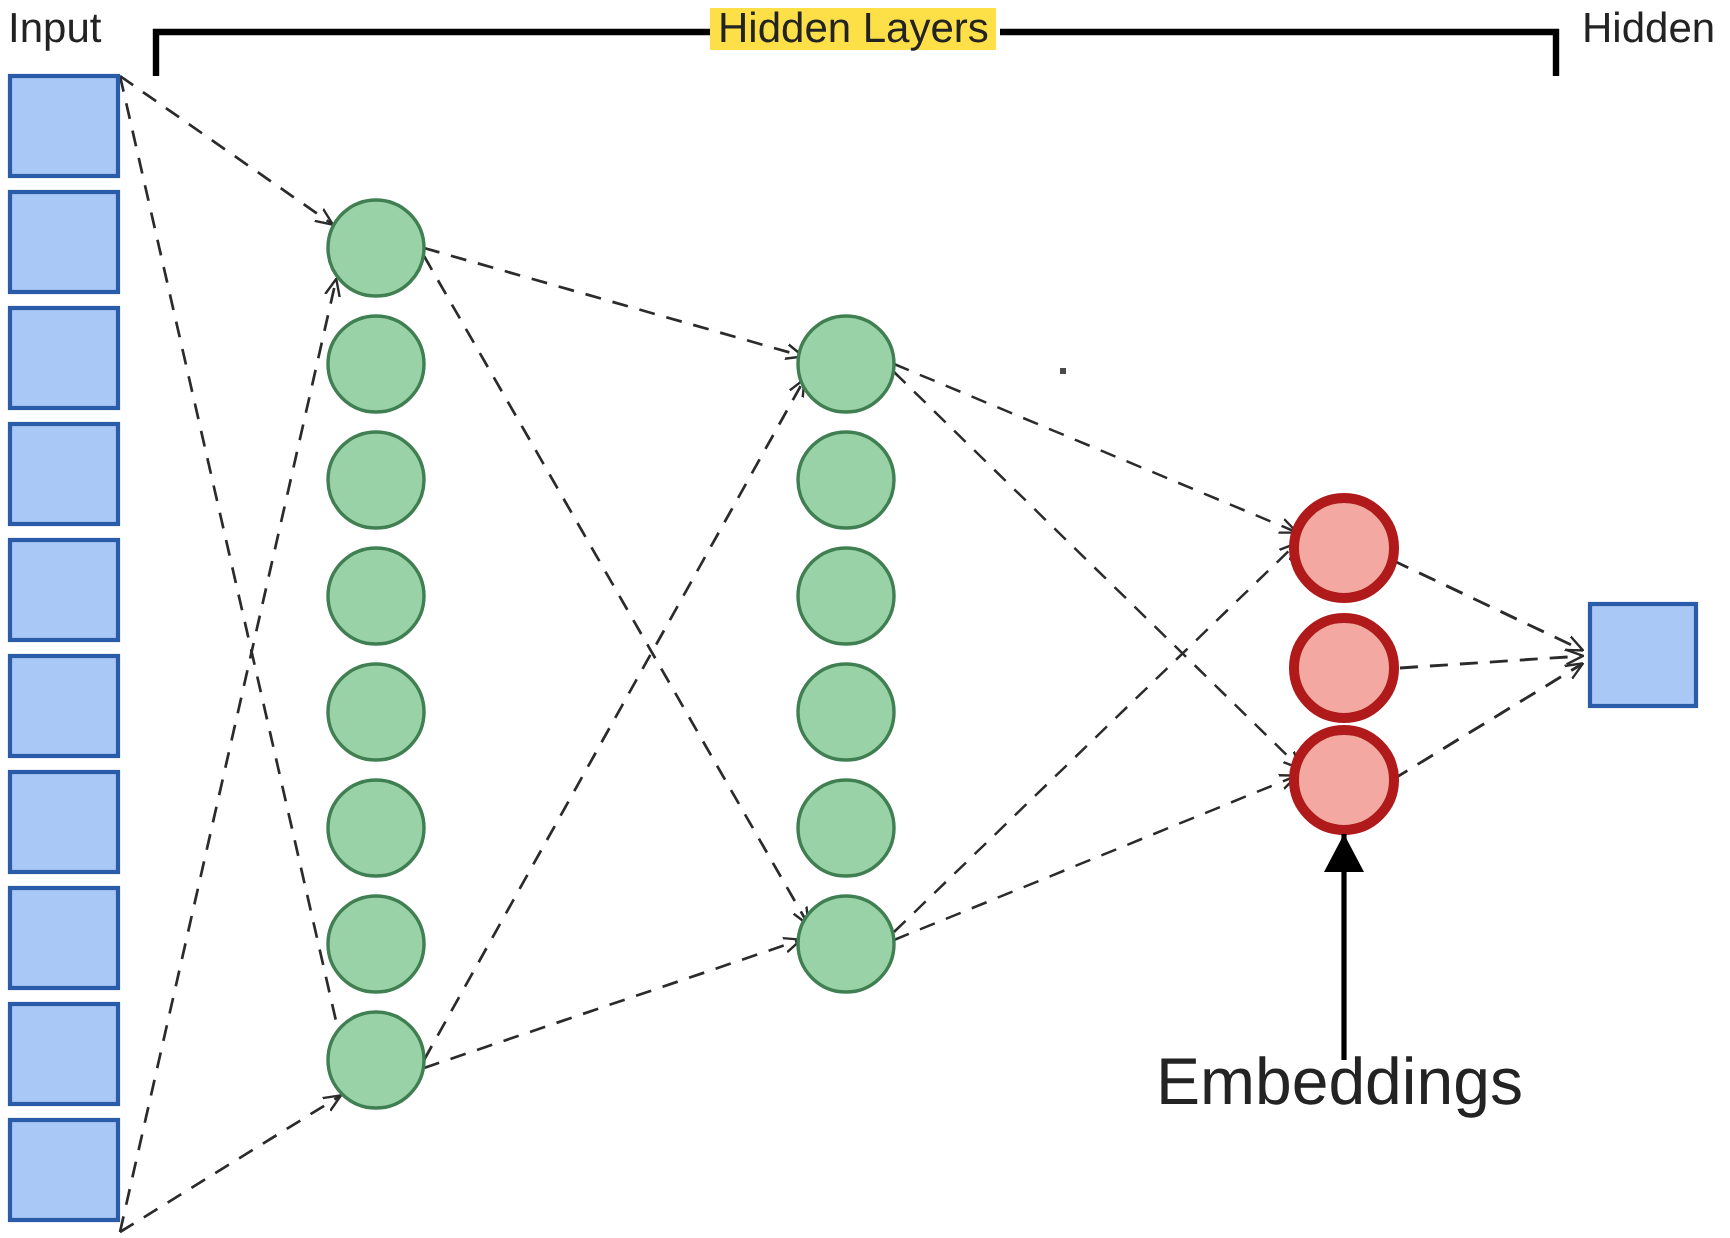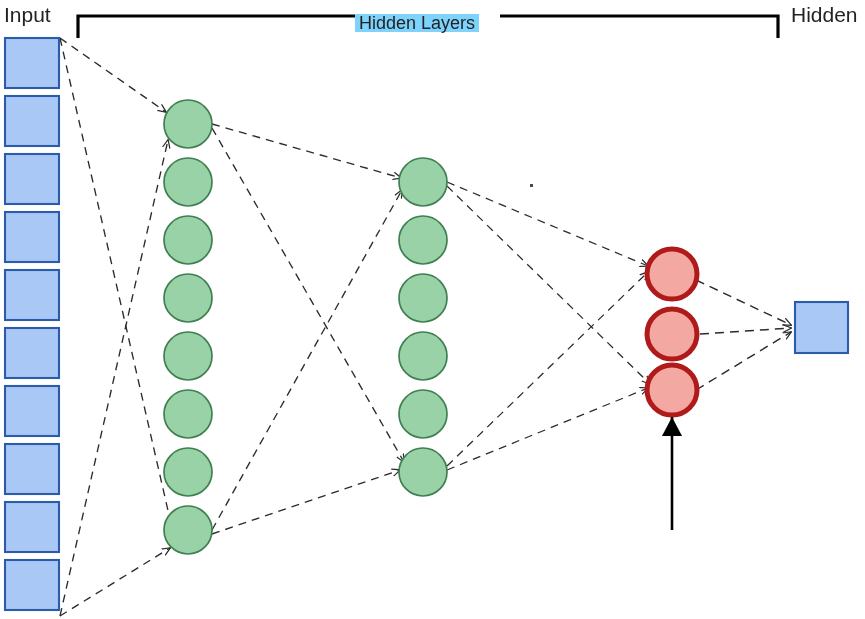--- a/index.html
+++ b/index.html
@@ -25,21 +25,21 @@
     width: 865px;
     height: 619px;
   }
   .lbl {
     position: absolute;
     color: #232323;
     white-space: nowrap;
     line-height: 1;
   }
   .lbl-input   { left: 4px;  top: 4px;  font-size: 21px; }
-  .lbl-hidden  { left: 355px; top: 4px; font-size: 18px; background: #7dd3fc; padding: 0 4px; margin-top: 10px; }
+  .lbl-hidden  { left: 355px; top: 4px; font-size: 21px; background: #fde047; padding: 0 4px; }
   .lbl-output  { left: 791px; top: 4px; font-size: 21px; }
   .lbl-embed   { left: 578px; top: 524px; font-size: 33px; }
 </style>
 </head>
 <body>
 
 <div id="canvas">
 
   <svg id="net-svg" viewBox="0 0 865 619">
     <defs>
@@ -129,14 +129,15 @@
     <g>
       <line x1="672" y1="530" x2="672" y2="417" stroke="#000000" stroke-width="2.6" marker-end="url(#arrowSolid)"></line>
     </g>
 
     <rect x="530" y="184" width="3" height="3" fill="#4a4a4a"></rect>
   </svg>
 
   <div class="lbl lbl-input">Input</div>
   <div class="lbl lbl-hidden">Hidden Layers</div>
   <div class="lbl lbl-output">Hidden</div>
+  <div class="lbl lbl-embed">Embeddings</div>
 
 </div>
 
 </body></html>

